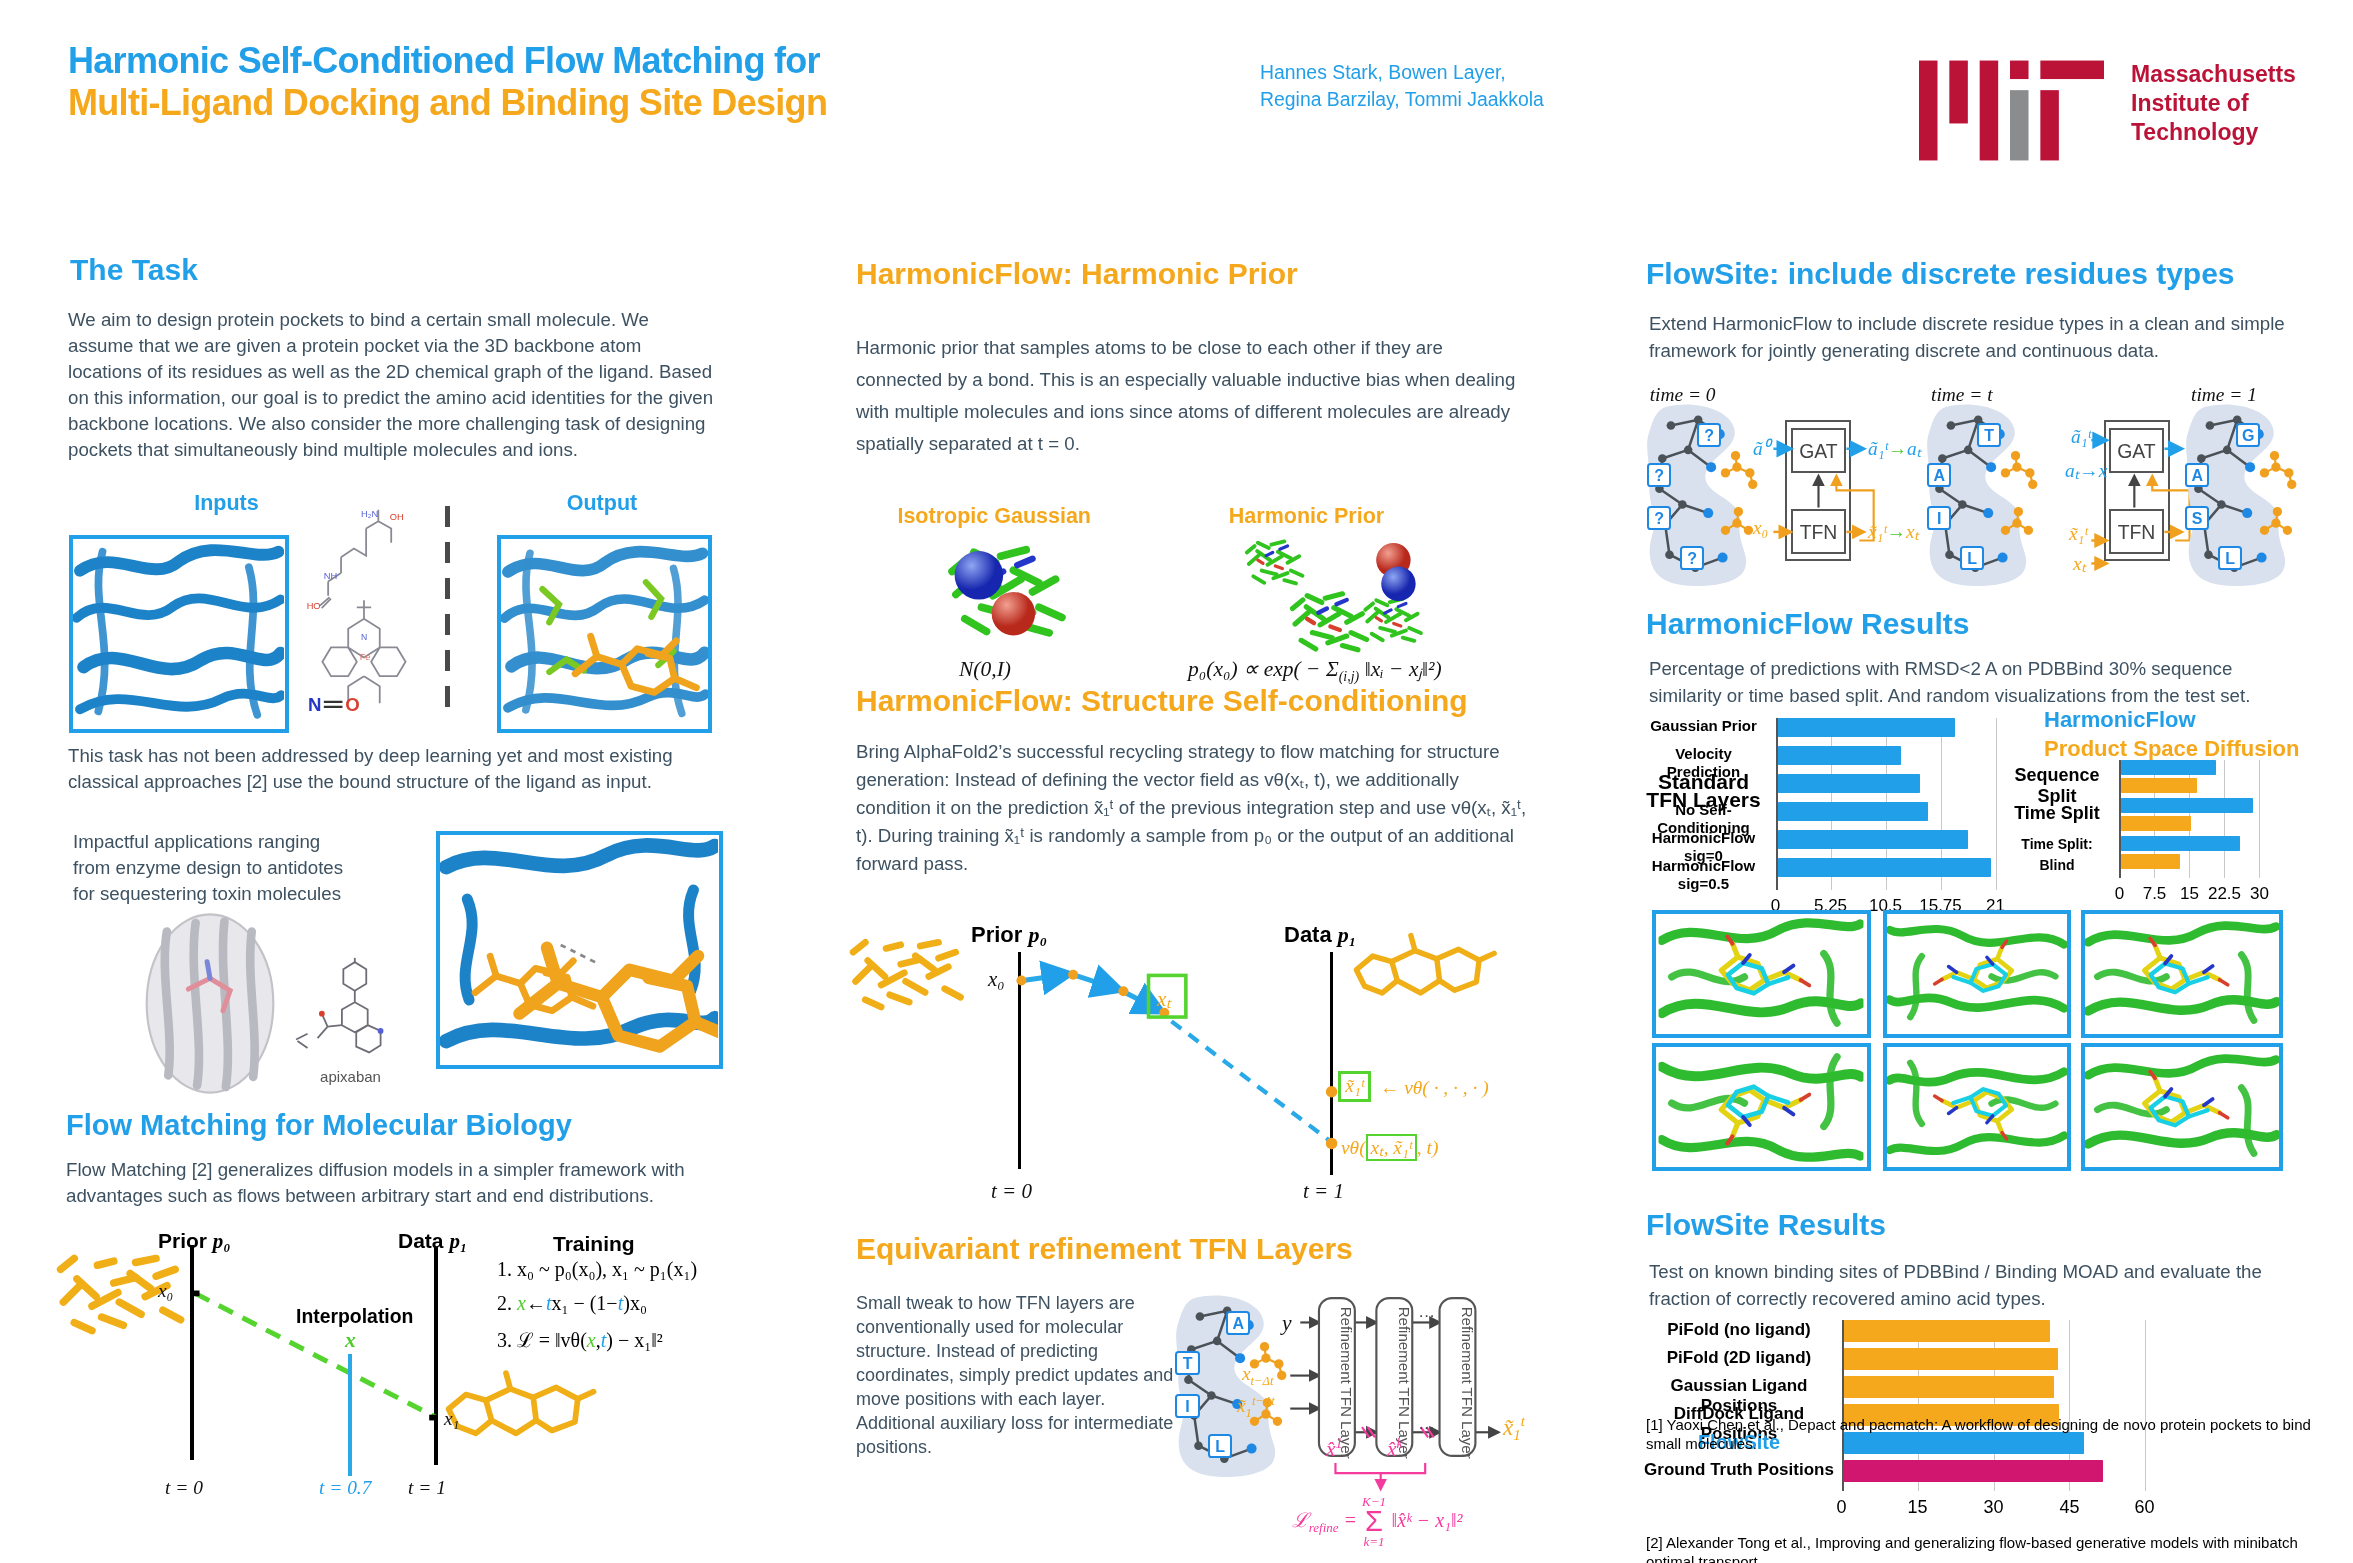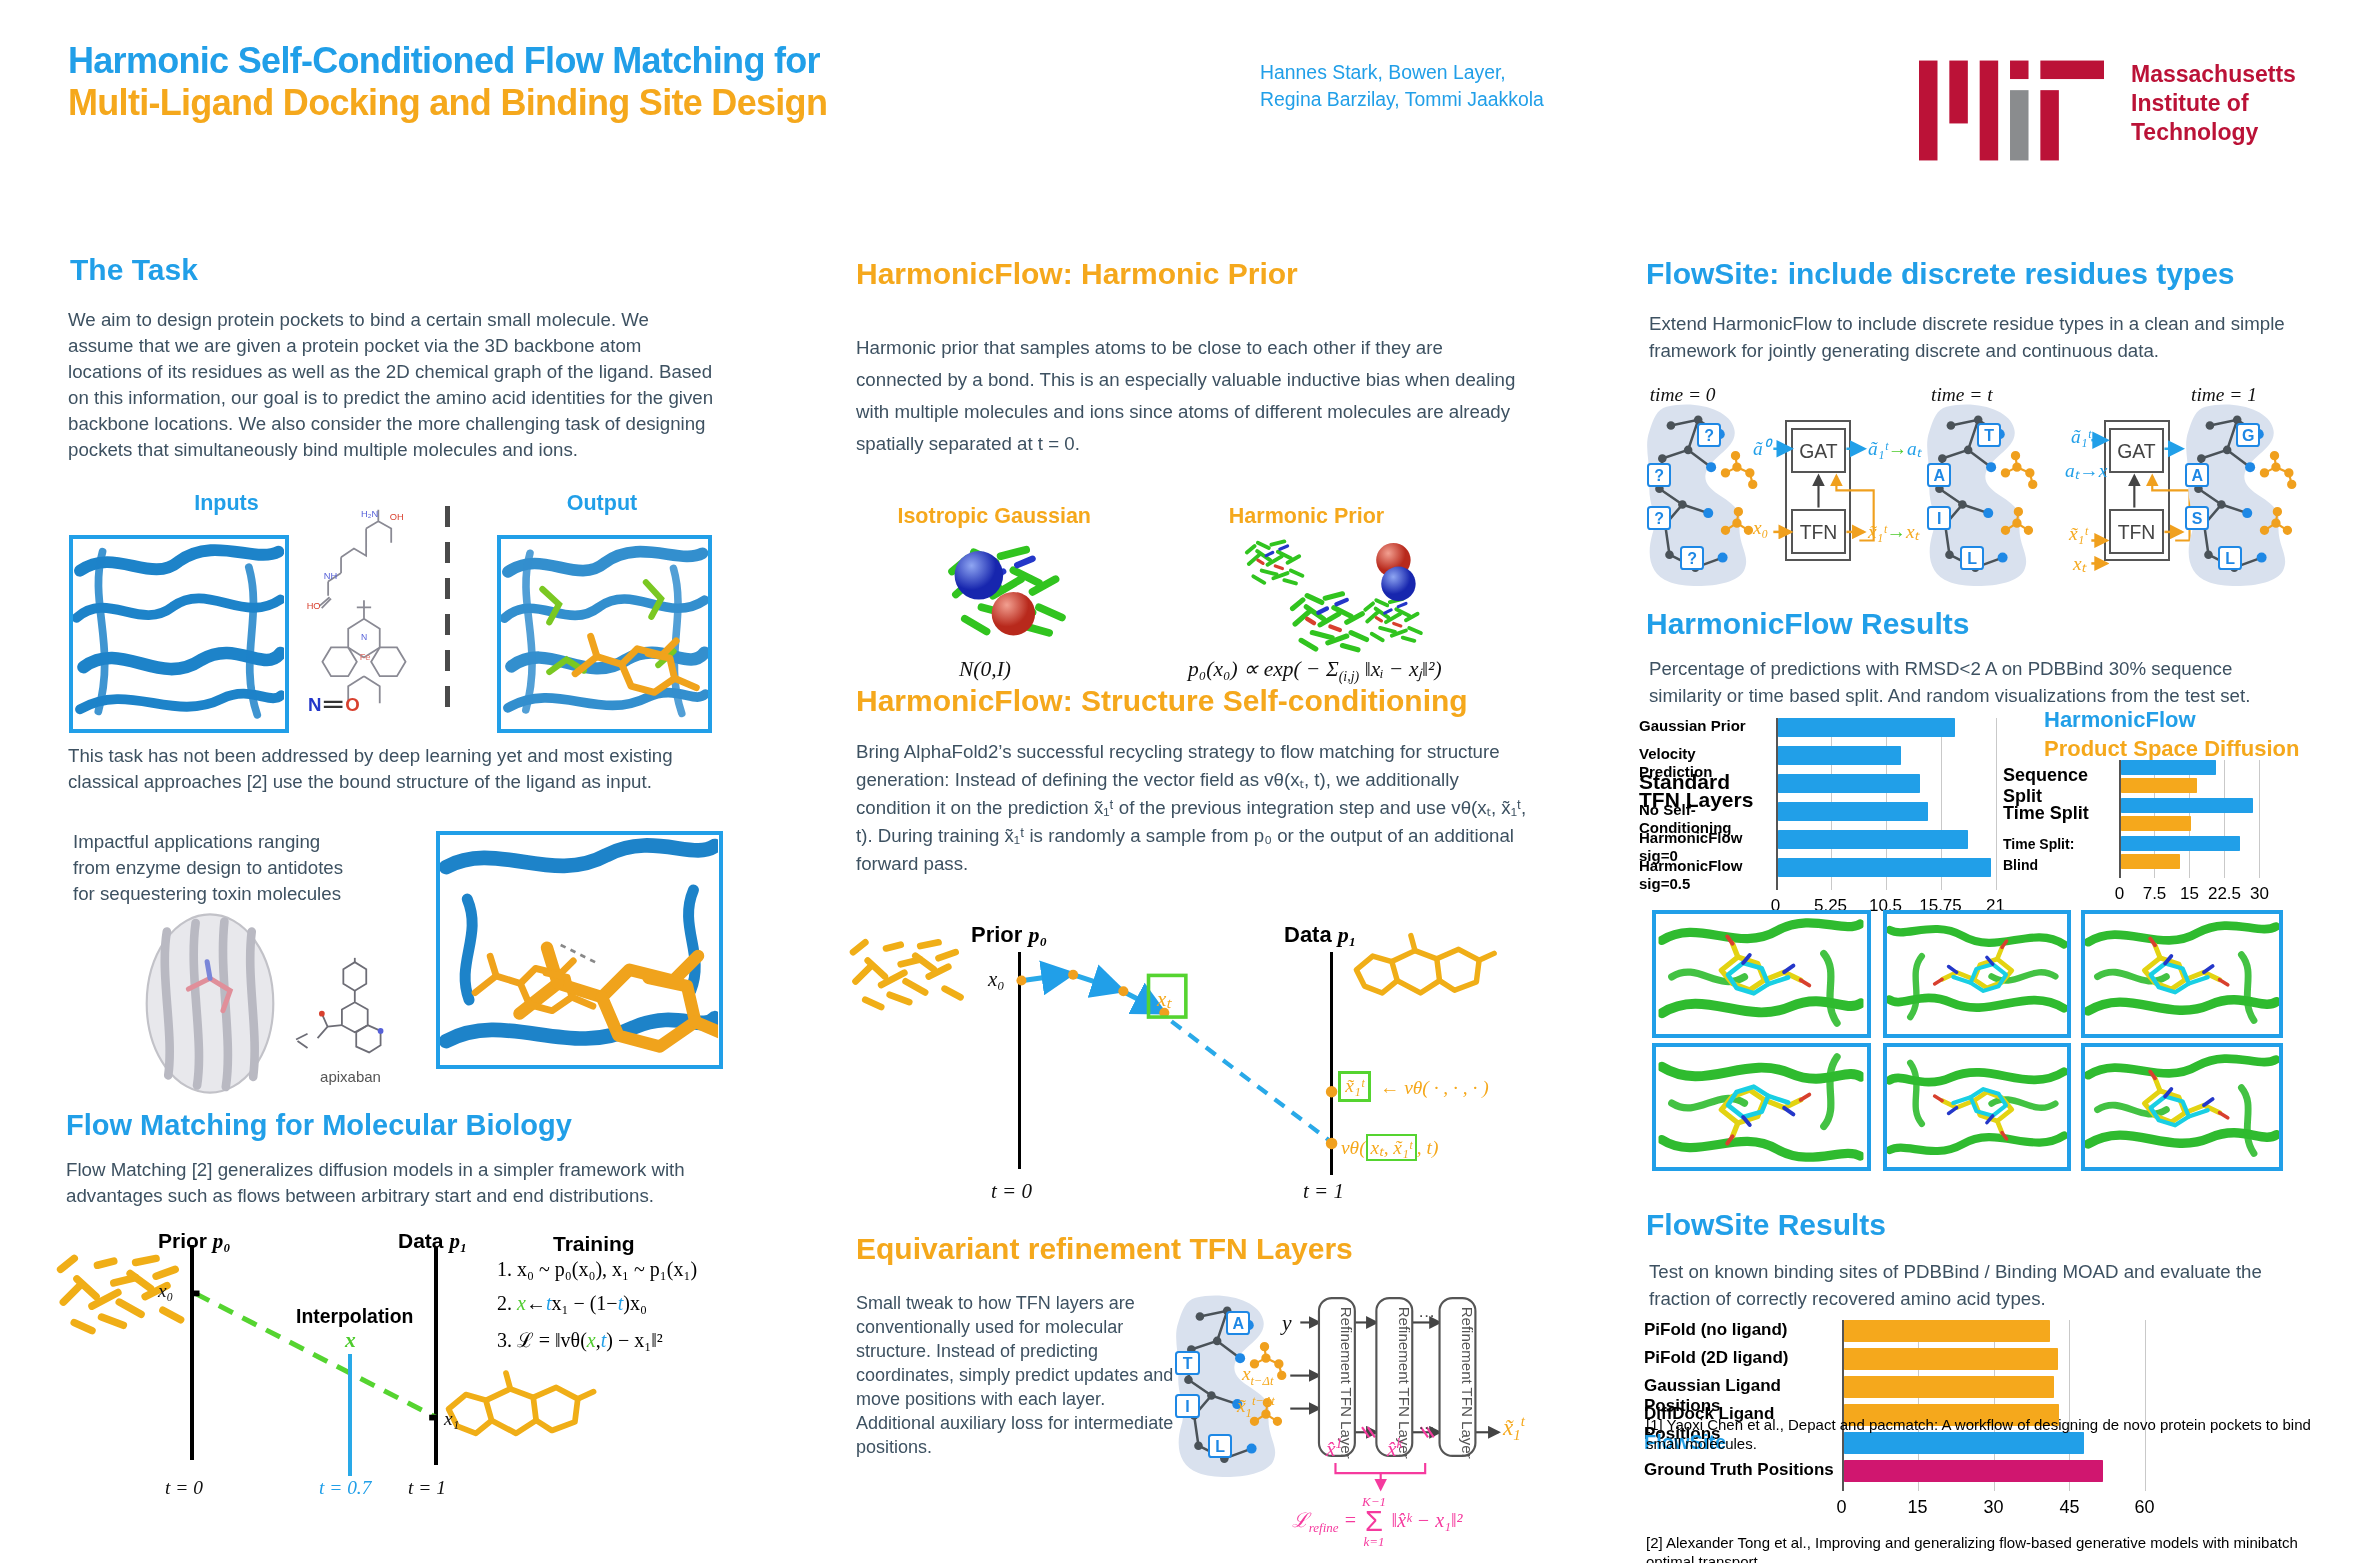--- a/index.html
+++ b/index.html
@@ -27,21 +27,21 @@
   .vline{width:3.6px;background:#000}
   .diag-lab{font-size:21px;font-weight:bold;color:#000}
   .math27{font-family:"Liberation Serif",serif;font-style:italic;font-size:19.4px}
   .math30{font-family:"Liberation Serif",serif;font-style:italic;font-size:21.5px}
   .tstep{font-family:"Liberation Serif",serif;font-size:20px;color:#000}
   .lbox{position:absolute;width:24.4px;height:24.4px;border:2.2px solid #1e88e5;border-radius:3.6px;
         background:#fff;color:#1e88e5;font-weight:bold;font-size:16px;text-align:center;line-height:21px}
   .gatbox{position:absolute;border:2.2px solid #555;background:#fff;text-align:center;
           font-size:19.4px;color:#444;font-weight:normal}
   .chart{position:absolute}
-  .chart .row-label{position:absolute;font-weight:bold;color:#000;text-align:left}
+  .chart .row-label{position:absolute;font-weight:bold;color:#000;text-align:center}
   .chart .bar{position:absolute;border-radius:0.7px}
   .chart .grid{position:absolute;width:1.4px;background:var(--grid)}
   .chart .axis{position:absolute;width:2.2px;background:#555}
   .chart .tick{position:absolute;color:#000;text-align:center}
   .legend{font-size:22px;font-weight:bold;line-height:29px}
   .ref{font-size:15px;color:#000;line-height:18.7px}
   svg text{font-family:"Liberation Sans",sans-serif}
   sub,sup{font-size:65%}
 </style>
 </head>

